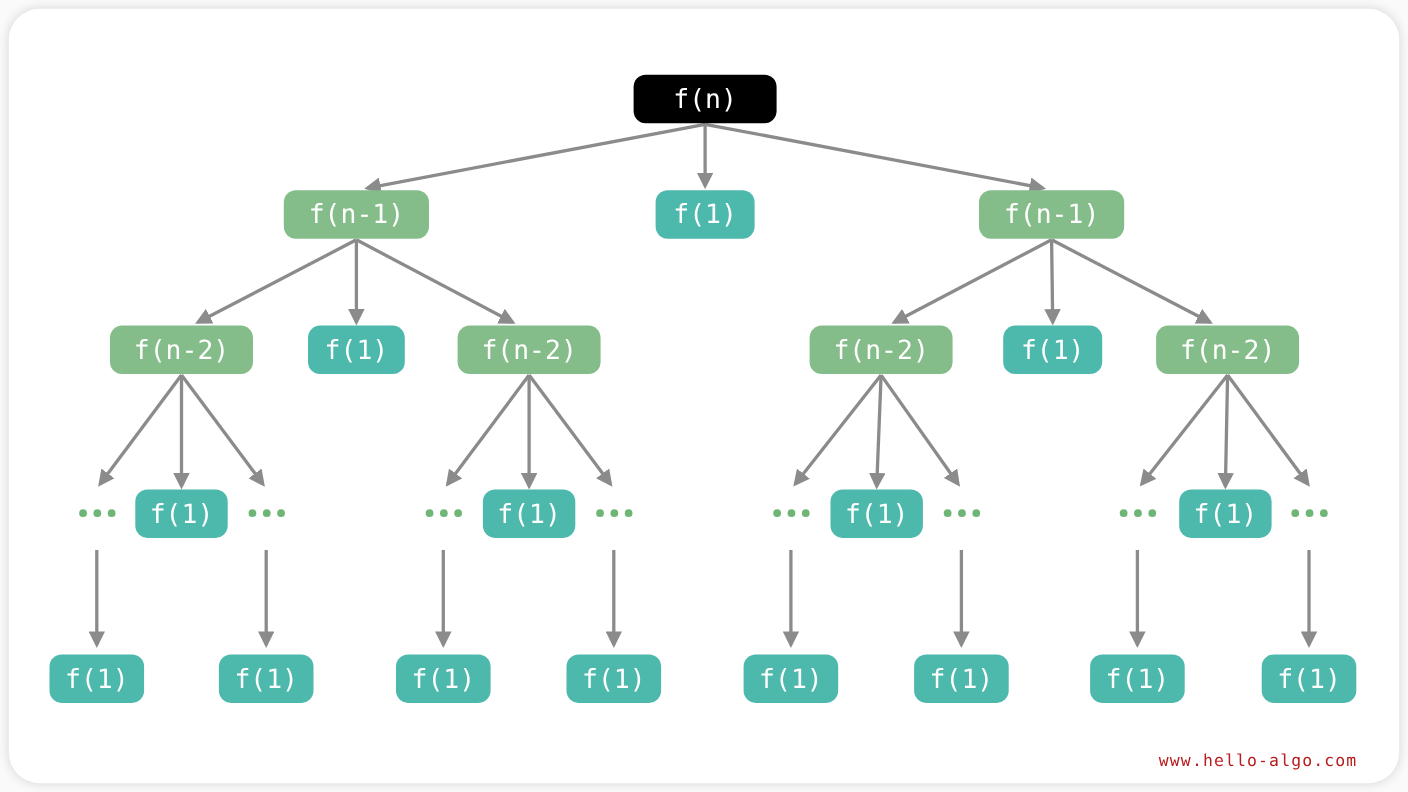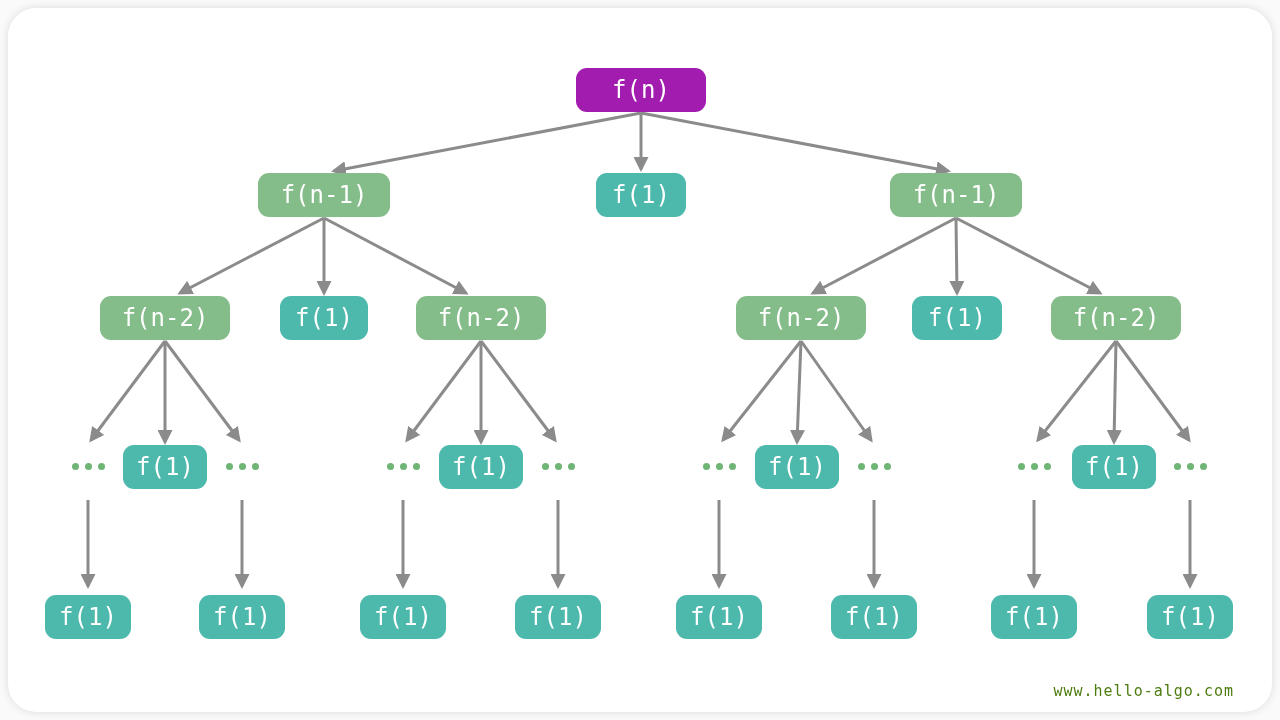--- a/index.html
+++ b/index.html
@@ -67,21 +67,21 @@
       <line x1="403" y1="500" x2="403" y2="586" stroke="#8B8B8B" stroke-width="3" marker-end="url(#arrowhead)"></line>
       <line x1="558" y1="500" x2="558" y2="586" stroke="#8B8B8B" stroke-width="3" marker-end="url(#arrowhead)"></line>
       <line x1="719" y1="500" x2="719" y2="586" stroke="#8B8B8B" stroke-width="3" marker-end="url(#arrowhead)"></line>
       <line x1="874" y1="500" x2="874" y2="586" stroke="#8B8B8B" stroke-width="3" marker-end="url(#arrowhead)"></line>
       <line x1="1034" y1="500" x2="1034" y2="586" stroke="#8B8B8B" stroke-width="3" marker-end="url(#arrowhead)"></line>
       <line x1="1190" y1="500" x2="1190" y2="586" stroke="#8B8B8B" stroke-width="3" marker-end="url(#arrowhead)"></line>
     </g>
 </svg>
 
 <div id="nodes-layer">
-    <div class="node" style="left: 576px; top: 68px; width: 130px; background: #a21caf;">f(n)</div>
+    <div class="node" style="left: 576px; top: 68px; width: 130px; background: #000000;">f(n)</div>
     <div class="node" style="left: 258px; top: 173px; width: 132px; background: rgb(133, 189, 138);">f(n-1)</div>
     <div class="node" style="left: 596px; top: 173px; width: 90px; background: rgb(77, 184, 172);">f(1)</div>
     <div class="node" style="left: 890px; top: 173px; width: 132px; background: rgb(133, 189, 138);">f(n-1)</div>
     <div class="node" style="left: 100px; top: 296px; width: 130px; background: rgb(133, 189, 138);">f(n-2)</div>
     <div class="node" style="left: 280px; top: 296px; width: 88px; background: rgb(77, 184, 172);">f(1)</div>
     <div class="node" style="left: 416px; top: 296px; width: 130px; background: rgb(133, 189, 138);">f(n-2)</div>
     <div class="node" style="left: 736px; top: 296px; width: 130px; background: rgb(133, 189, 138);">f(n-2)</div>
     <div class="node" style="left: 912px; top: 296px; width: 90px; background: rgb(77, 184, 172);">f(1)</div>
     <div class="node" style="left: 1051px; top: 296px; width: 130px; background: rgb(133, 189, 138);">f(n-2)</div>
     <div class="node" style="left: 123px; top: 445px; width: 84px; background: rgb(77, 184, 172);">f(1)</div>
@@ -131,13 +131,13 @@
       <span style="background: rgb(111, 181, 118);"></span>
       <span style="background: rgb(111, 181, 118);"></span>
     </div>
     <div class="dots" style="left: 1174px; top: 463px;">
       <span style="background: rgb(111, 181, 118);"></span>
       <span style="background: rgb(111, 181, 118);"></span>
       <span style="background: rgb(111, 181, 118);"></span>
     </div>
   </div>
 
-<div class="watermark" style="color: #4d7c0f;">www.hello-algo.com</div>
+<div class="watermark" style="color: #b91c1c;">www.hello-algo.com</div>
 
 </body></html>

